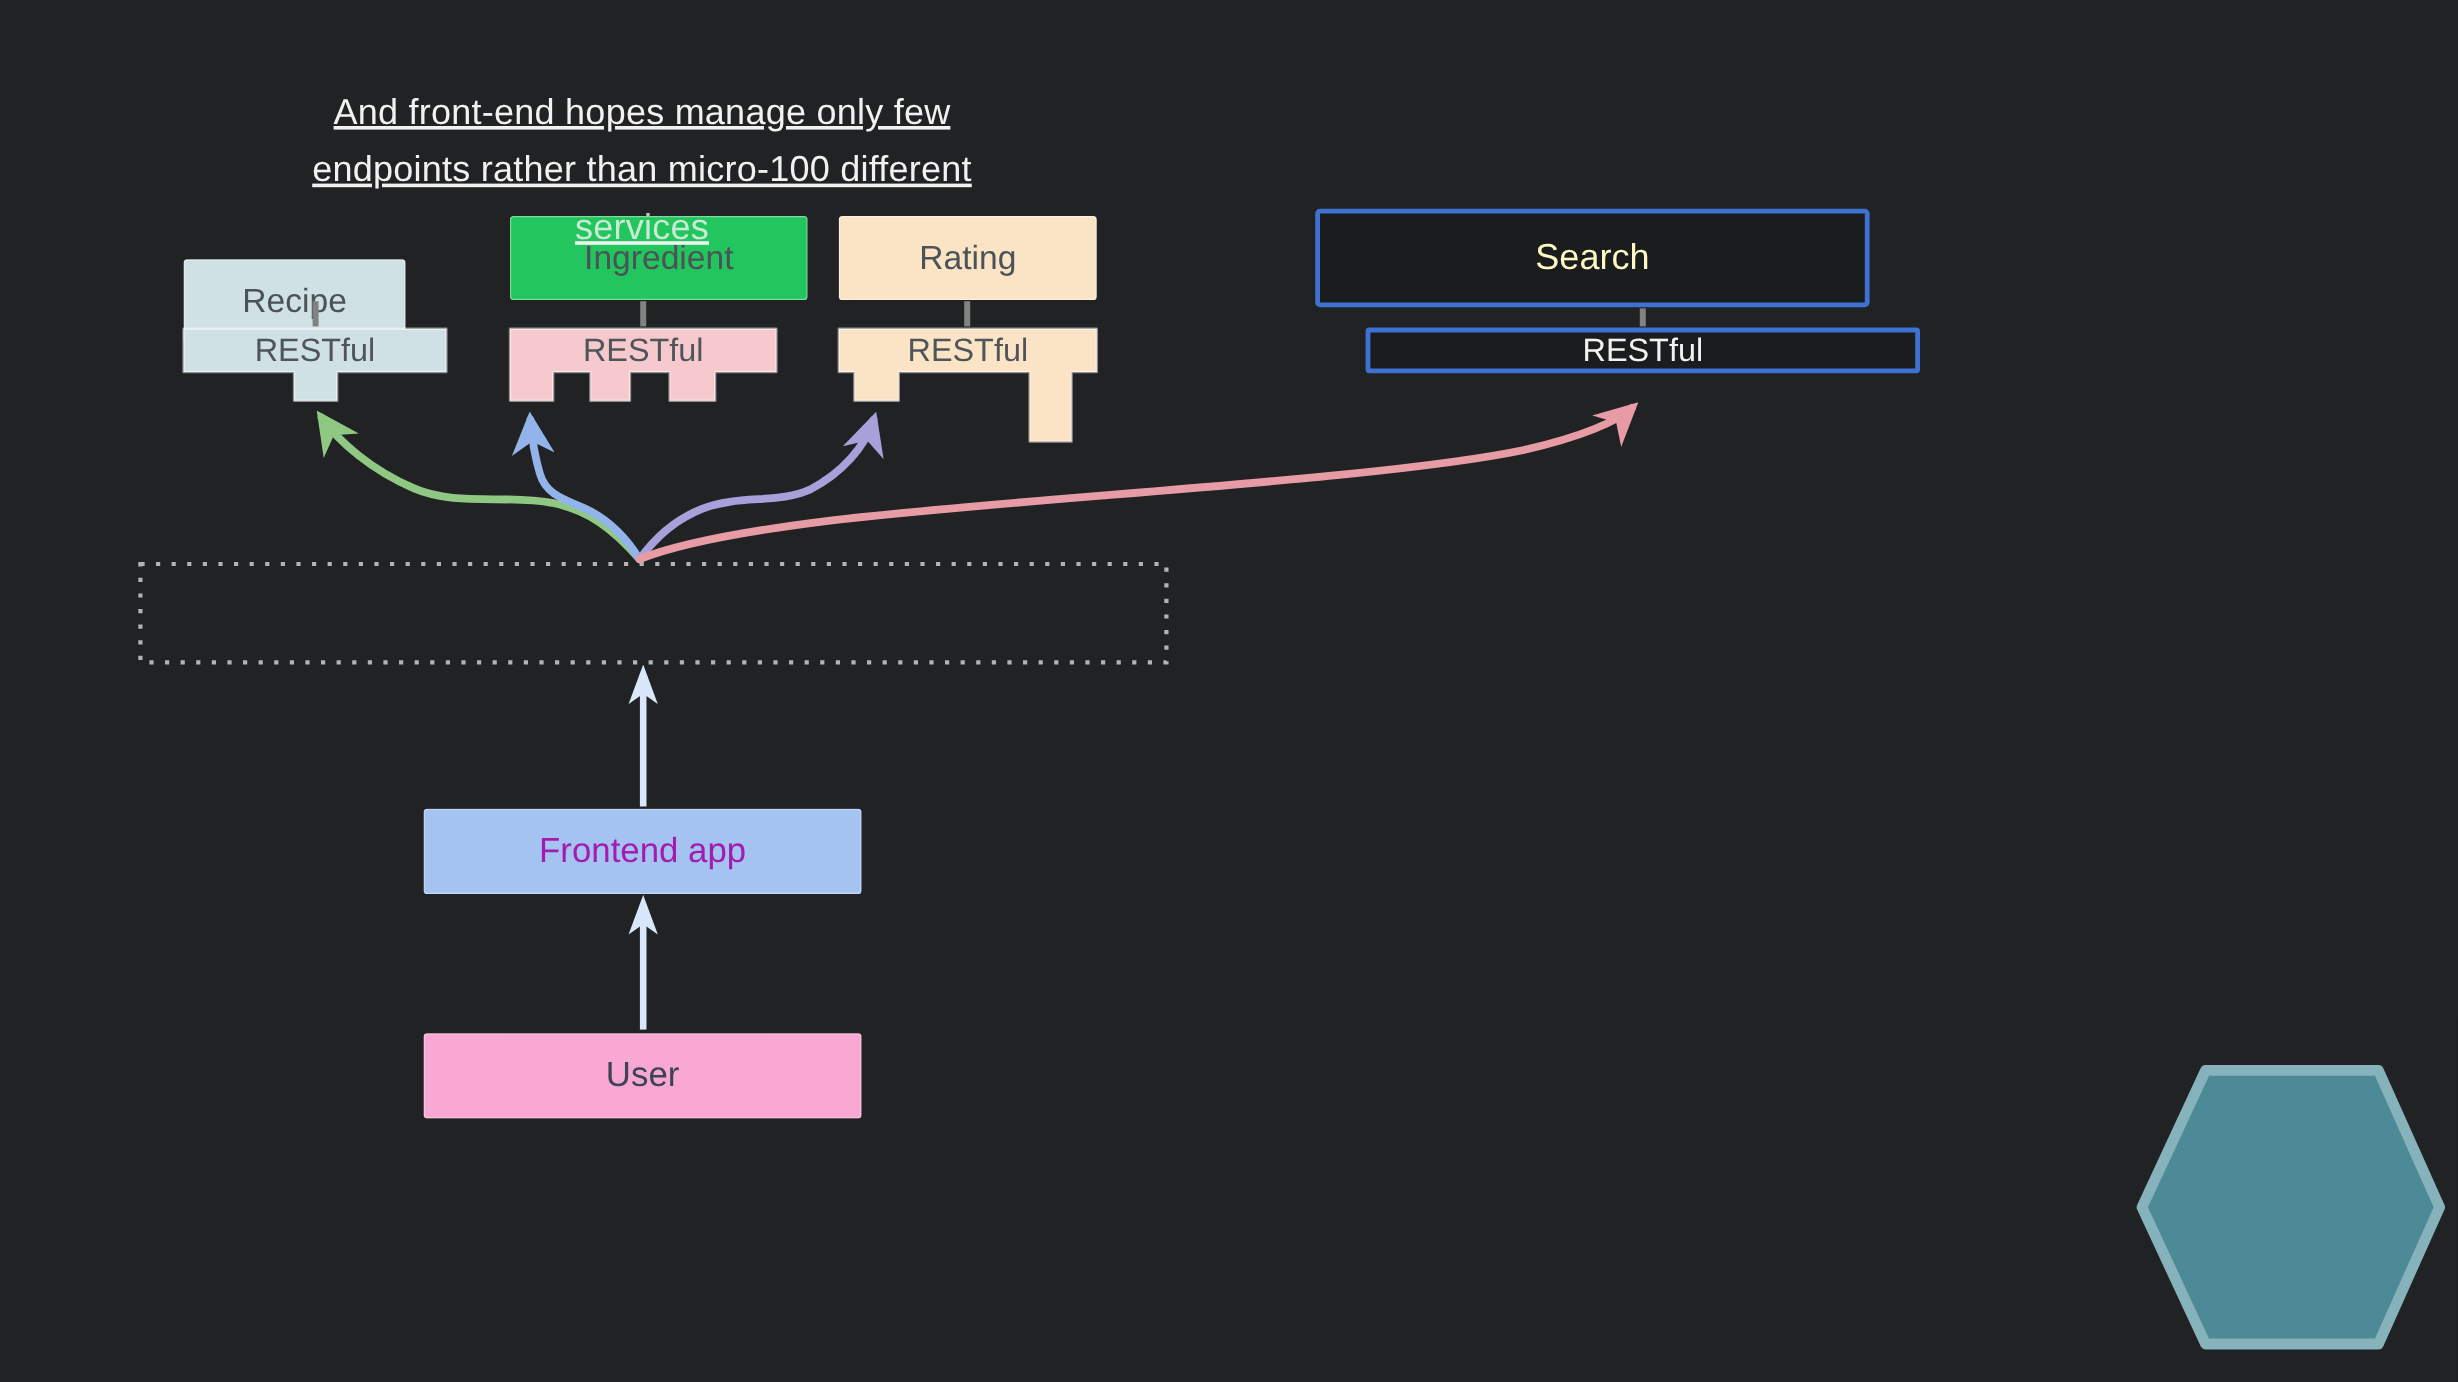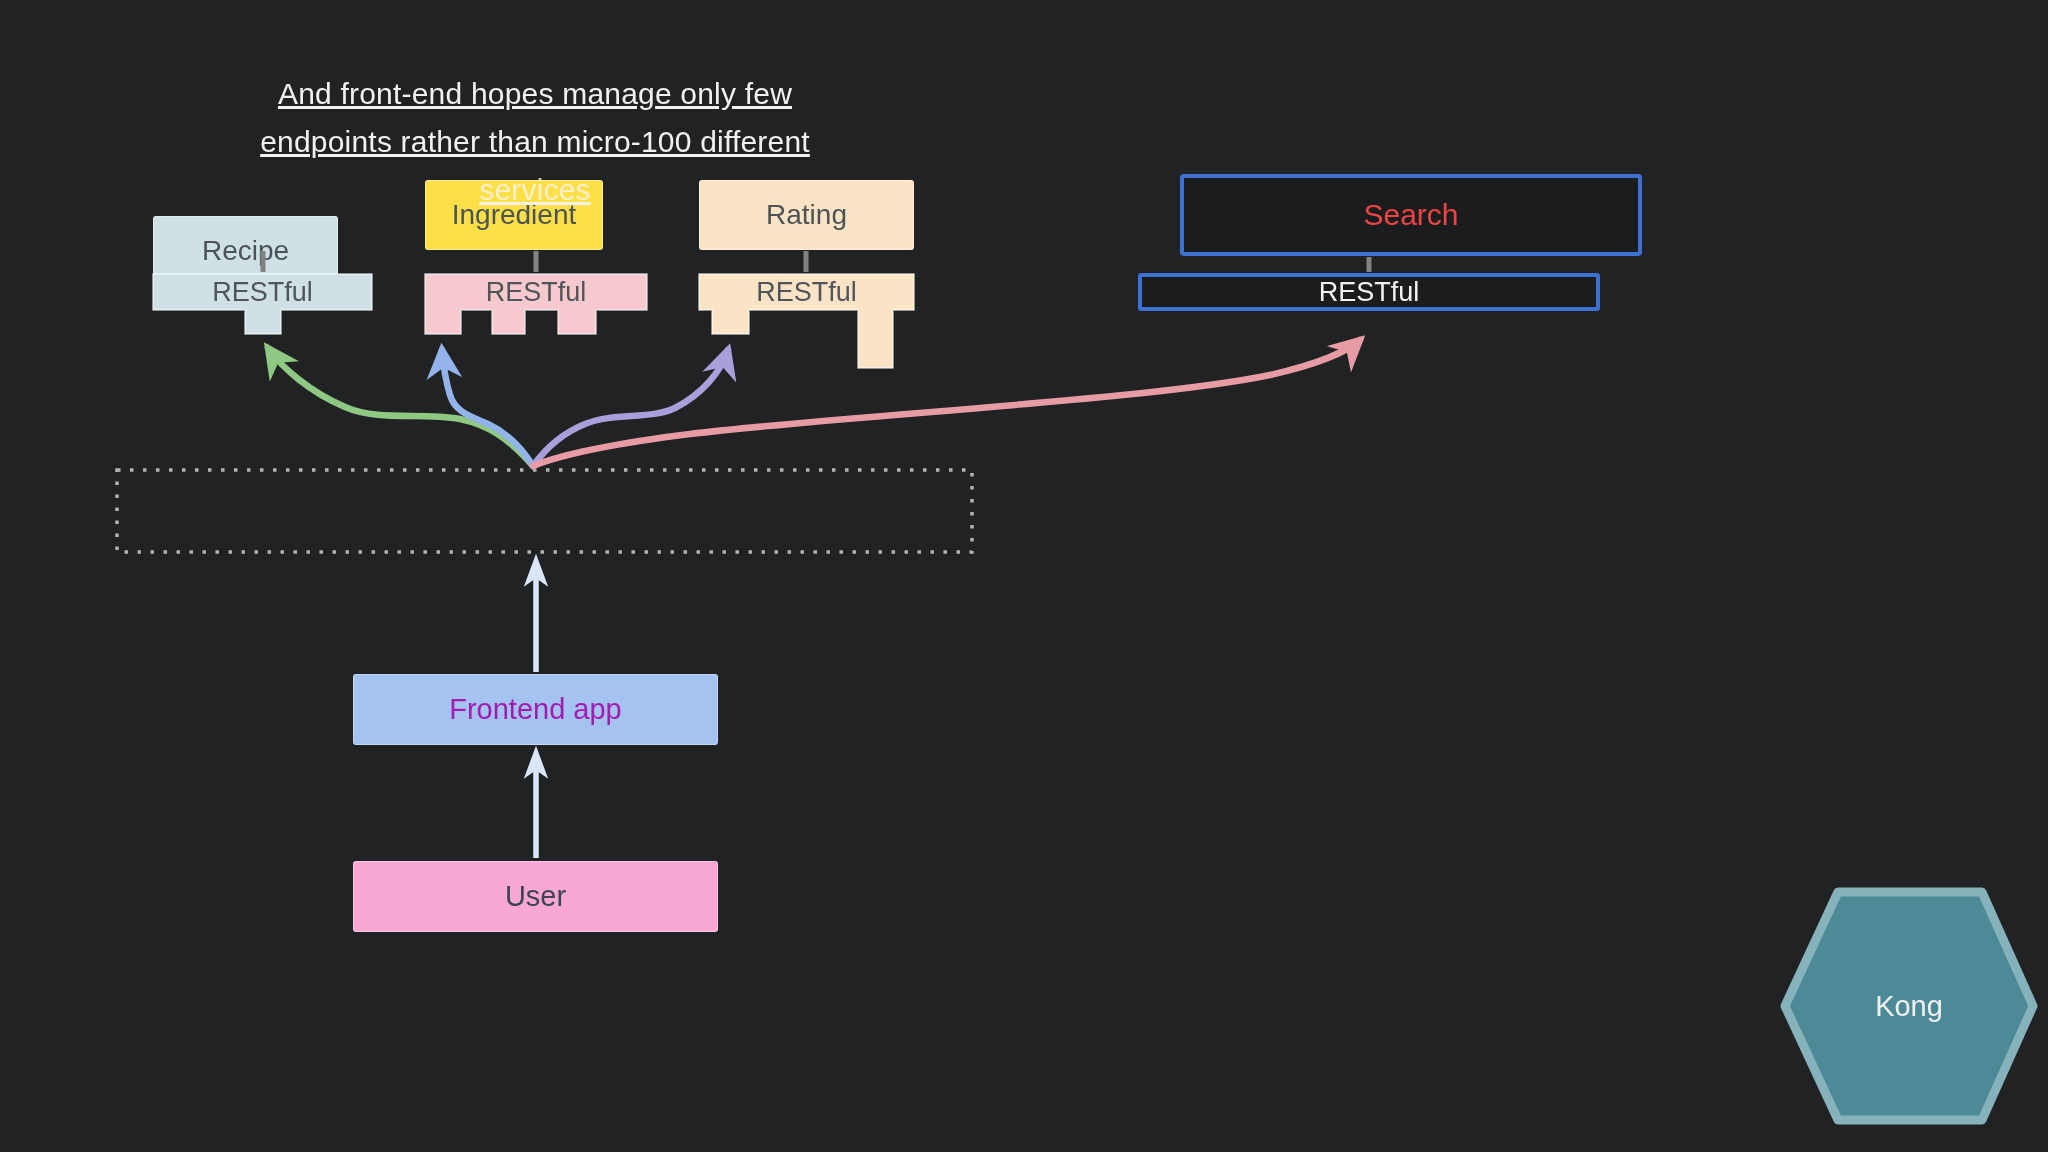--- a/index.html
+++ b/index.html
@@ -14,33 +14,33 @@
 
   
   .caption{left:185px;top:70px;width:700px;z-index:6;display:block;text-align:center;
     font-size:30px;line-height:48px;color:#f1f1f1;letter-spacing:0.2px;text-decoration:underline;}
   .caption .faded{color:rgba(248,245,245,0.78);}
 
   
   .svc{z-index:1;border:1px solid rgba(255,255,255,0.4);border-radius:3px;
     font-size:28px;color:#4c5356;}
   .recipe-box{left:153px;top:180px;width:185px;height:70px;background:#cfe1e4;margin-top:36px;}
-  .ingredient-box{left:425px;top:180px;width:178px;height:70px;background:#fde047;}
+  .ingredient-box{left:425px;top:180px;width:248px;height:70px;background:#22c55e;}
   .rating-box{left:699px;top:180px;width:215px;height:70px;background:#fbe4c6;}
 
   
   .rest-label{z-index:3;font-size:27px;color:#50555a;}
   .rest-recipe{left:153px;top:272px;width:219px;height:40px;}
   .rest-ingredient{left:425px;top:272px;width:222px;height:40px;}
   .rest-rating{left:699px;top:272px;width:215px;height:40px;}
 
   
-  .search-box{left:1180px;top:174px;width:462px;height:82px;z-index:1;
+  .search-box{left:1096px;top:174px;width:462px;height:82px;z-index:1;
     border:4px solid #3d72d3;border-radius:4px;background:rgba(10,12,16,0.25);
-    font-size:30px;color:#ef4444;}
+    font-size:30px;color:#fef9c3;}
   .search-rest{left:1138px;top:273px;width:462px;height:38px;z-index:3;
     border:4px solid #3d72d3;border-radius:3px;background:rgba(10,12,16,0.25);
     font-size:27px;color:#f2f2f2;}
 
   
   .frontend-box{left:353px;top:674px;width:365px;height:71px;z-index:1;
     background:#a5c3f1;border:1px solid rgba(255,255,255,0.35);border-radius:3px;
     font-size:29px;color:#a21caf;}
   .user-box{left:353px;top:861px;width:365px;height:71px;z-index:1;
     background:#f9a8d4;border:1px solid rgba(255,255,255,0.35);border-radius:3px;
@@ -123,15 +123,14 @@
     <span>RESTful</span>
   </div>
 
   <div class="abs frontend-box">
     <span>Frontend app</span>
   </div>
   <div class="abs user-box">
     <span>User</span>
   </div>
 
-  <div class="abs kong-label">Kong</div>
 
 </div>
 
 </body></html>

